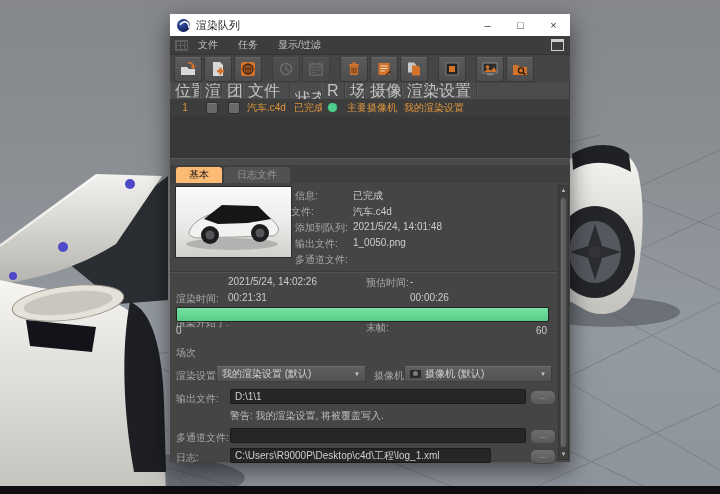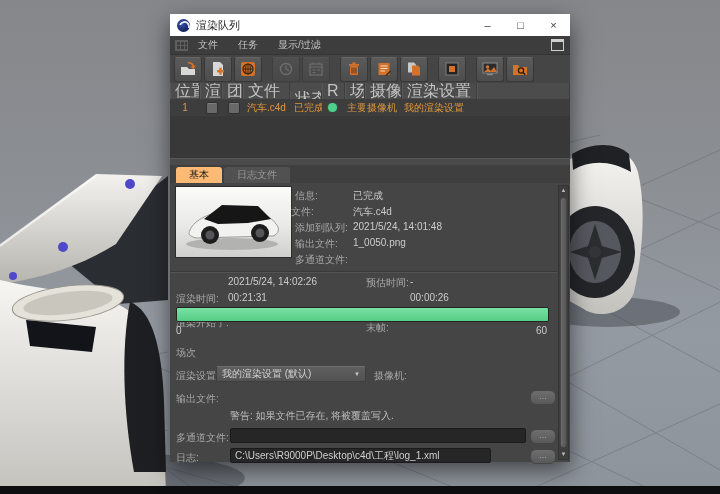--- a/index.html
+++ b/index.html
@@ -319,25 +319,33 @@
       <span class="val" style="left:357px;top:142px;width:20px;text-align:right;">60</span>
 
       <span class="lbl" style="left:6px;top:163px;">场次</span>
 
       <span class="lbl" style="left:6px;top:186px;">渲染设置</span>
       <div class="dd" style="left:46px;top:183px;width:150px;">
         <span>我的渲染设置 (默认)</span>
         <span class="caret">▼</span>
       </div>
       <span class="lbl" style="left:204px;top:186px;">摄像机:</span>
+      <div class="dd" style="left:234px;top:183px;width:148px;">
+        <span class="cam-glyph">
+            <span class="cam-lens"></span>
+          </span>
+        <span>摄像机 (默认)</span>
+        <span class="caret">▼</span>
+      </div>
 
       <span class="lbl" style="left:6px;top:209px;">输出文件:</span>
+      <input class="inp" style="left: 60px; top: 206px; width: 296px;" value="D:\1\1">
       <div class="browse" style="left:360px;top:207px;">...</div>
 
-      <span class="lbl" style="left:60px;top:226px;color:#bcbcbc;">警告: 如果文件已存在, 将被覆盖写入.</span>
+      <span class="lbl" style="left:60px;top:226px;color:#bcbcbc;">警告: 我的渲染设置, 将被覆盖写入.</span>
 
       <span class="lbl" style="left:6px;top:248px;">多通道文件:</span>
       <input class="inp" style="left: 60px; top: 245px; width: 296px;" value="">
       <div class="browse" style="left:360px;top:246px;">...</div>
 
       <span class="lbl" style="left:6px;top:268px;">日志:</span>
       <input class="inp" style="left: 60px; top: 265px; width: 261px;" value="C:\Users\R9000P\Desktop\c4d\工程\log_1.xml">
       <div class="browse" style="left:360px;top:266px;">...</div>
 
       <div class="vscroll">

